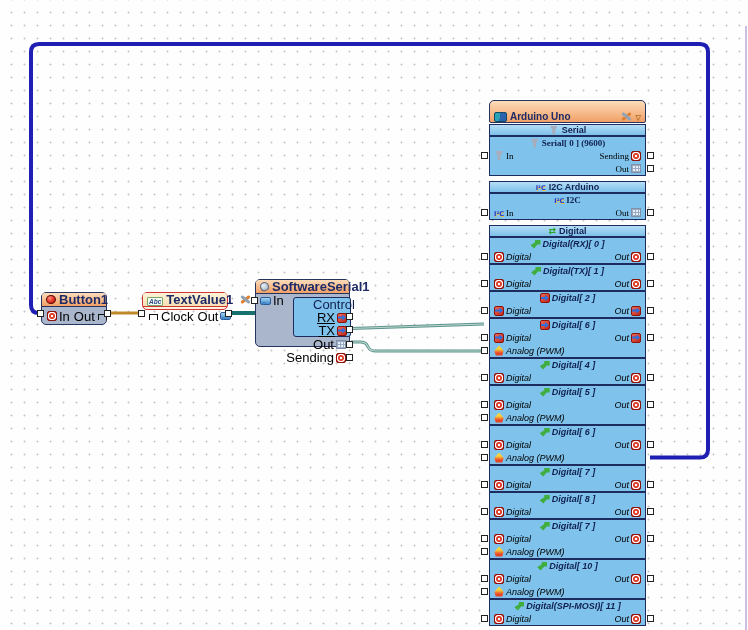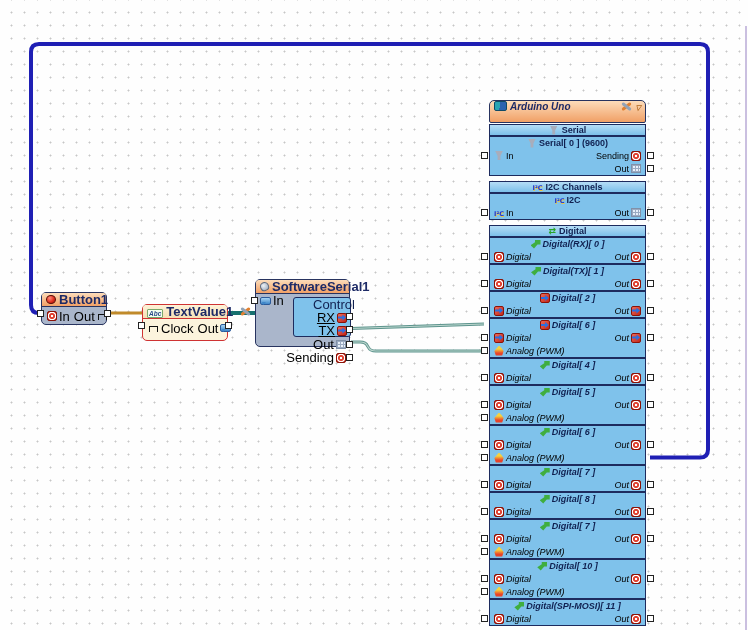--- a/index.html
+++ b/index.html
@@ -42,36 +42,36 @@
     clip-path:polygon(50% 0,76% 28%,96% 55%,82% 100%,18% 100%,4% 55%,28% 24%);}
   .ic-serial{width:10px;height:9px;background:#a8adbb;
     clip-path:polygon(12% 0,88% 0,64% 55%,64% 100%,36% 100%,36% 55%);}
   .ic-grid{width:10px;height:9px;border:1px solid #8090a8;background-color:#e8f0fa;
     background-image:linear-gradient(#9aaac2 1px,transparent 1px),linear-gradient(90deg,#9aaac2 1px,transparent 1px);
     background-size:3px 3px;}
   .ic-i2c::before{content:"I²C";font:bold 6.5px "DejaVu Sans",sans-serif;color:#1f35d4;text-shadow:0.5px 0.5px 0 #f4c430;}
   .ic-xgreen::before{content:"⇄";font:bold 9px "DejaVu Sans",sans-serif;color:#28a428;line-height:9px;}
   
   #button1{left:41px;top:292px;width:66px;height:33px;background:#aab6cb;}
-  #textvalue1{left:142px;top:304px;width:86px;height:37px;background:#fcf4dd;border-color:#cf3333;}
+  #textvalue1{left:142px;top:292px;width:86px;height:18px;background:#fcf4dd;border-color:#cf3333;}
   #textvalue1 .comp-hdr{background:linear-gradient(#fdf3d8,#f6dfb4);border-bottom:1px solid #cf3333;color:#1d2a66;}
   #softserial1{left:255px;top:279px;width:95px;height:68px;background:#aab6cb;}
   #ss-in{position:absolute;left:4px;top:14px;height:13px;display:flex;align-items:center;gap:2px;}
   #ss-control{position:absolute;left:37px;top:17px;width:58px;height:40px;background:#7fc2eb;border:1px solid #1d2b5e;border-radius:3px;box-sizing:border-box;}
   .ss-ctl-lbl{height:13px;line-height:13px;padding-left:19px;color:#102050;}
   .ss-ctl-row{height:13px;display:flex;align-items:center;justify-content:flex-end;gap:2px;padding-right:3px;text-decoration:underline;}
   .ss-row{position:absolute;right:3px;height:13px;display:flex;align-items:center;gap:2px;}
   
   #ard{position:absolute;left:489px;top:100px;width:157px;z-index:2;font-size:9px;}
   #ard-hdr{height:23px;box-sizing:border-box;border:1.5px solid #27335f;border-radius:5px 5px 2px 2px;
-    background:linear-gradient(#fcdcba,#f1a066);display:flex;align-items:flex-start;gap:3px;padding:0 4px;
-    font-weight:bold;font-size:10px;color:#1d2a66;margin-bottom:1px;font-style:italic;}
+    background:linear-gradient(#fcdcba,#f1a066);display:flex;align-items:flex-end;gap:3px;padding:0 4px;
+    font-weight:bold;font-size:10px;color:#1d2a66;margin-bottom:1px;}
   .abar{height:12px;box-sizing:border-box;border:1px solid #1d2b5e;background:linear-gradient(#b5ddf6,#7cc0ea);
     display:flex;align-items:center;justify-content:center;gap:3px;color:#102050;font-weight:bold;}
-  .abox{box-sizing:border-box;border:1px solid #1d2b5e;background:#7fc2eb;}
+  .abox{box-sizing:border-box;border:1px solid #1d2b5e;background:#7fc2eb;font-family:Liberation Serif, serif;}
   .agap{height:5px;}
   .trow{height:12px;display:flex;align-items:center;justify-content:center;gap:2px;color:#102050;font-weight:bold;position:relative;}
   .prow{height:13px;display:flex;align-items:center;gap:2px;padding:0 4px;position:relative;color:#000;}
   .prow .pin-l{left:-9px;top:50%;margin-top:-3.5px;}
   .prow .pin-r{right:-9px;top:50%;margin-top:-3.5px;}
   .dblock{box-sizing:border-box;border:1px solid #1d2b5e;background:#7fc2eb;font-style:italic;}
 </style>
 </head>
 <body>
 
@@ -184,21 +184,21 @@
       <div class="prow">
         <span class="spacer"></span>
         <span class="lbl">Out</span>
         <span class="ic ic-grid"></span>
         <span class="pin pin-r"></span>
       </div>
     </div>
     <div class="agap"></div>
     <div class="abar">
       <span class="ic ic-i2c"></span>
-      <span>I2C Channels</span>
+      <span>I2C Arduino</span>
     </div>
     <div class="abox">
       <div class="trow">
         <span class="ic ic-i2c"></span>
         <span>I2C</span>
       </div>
       <div class="prow">
         <span class="pin pin-l"></span>
         <span class="ic ic-i2c"></span>
         <span class="lbl">In</span>

